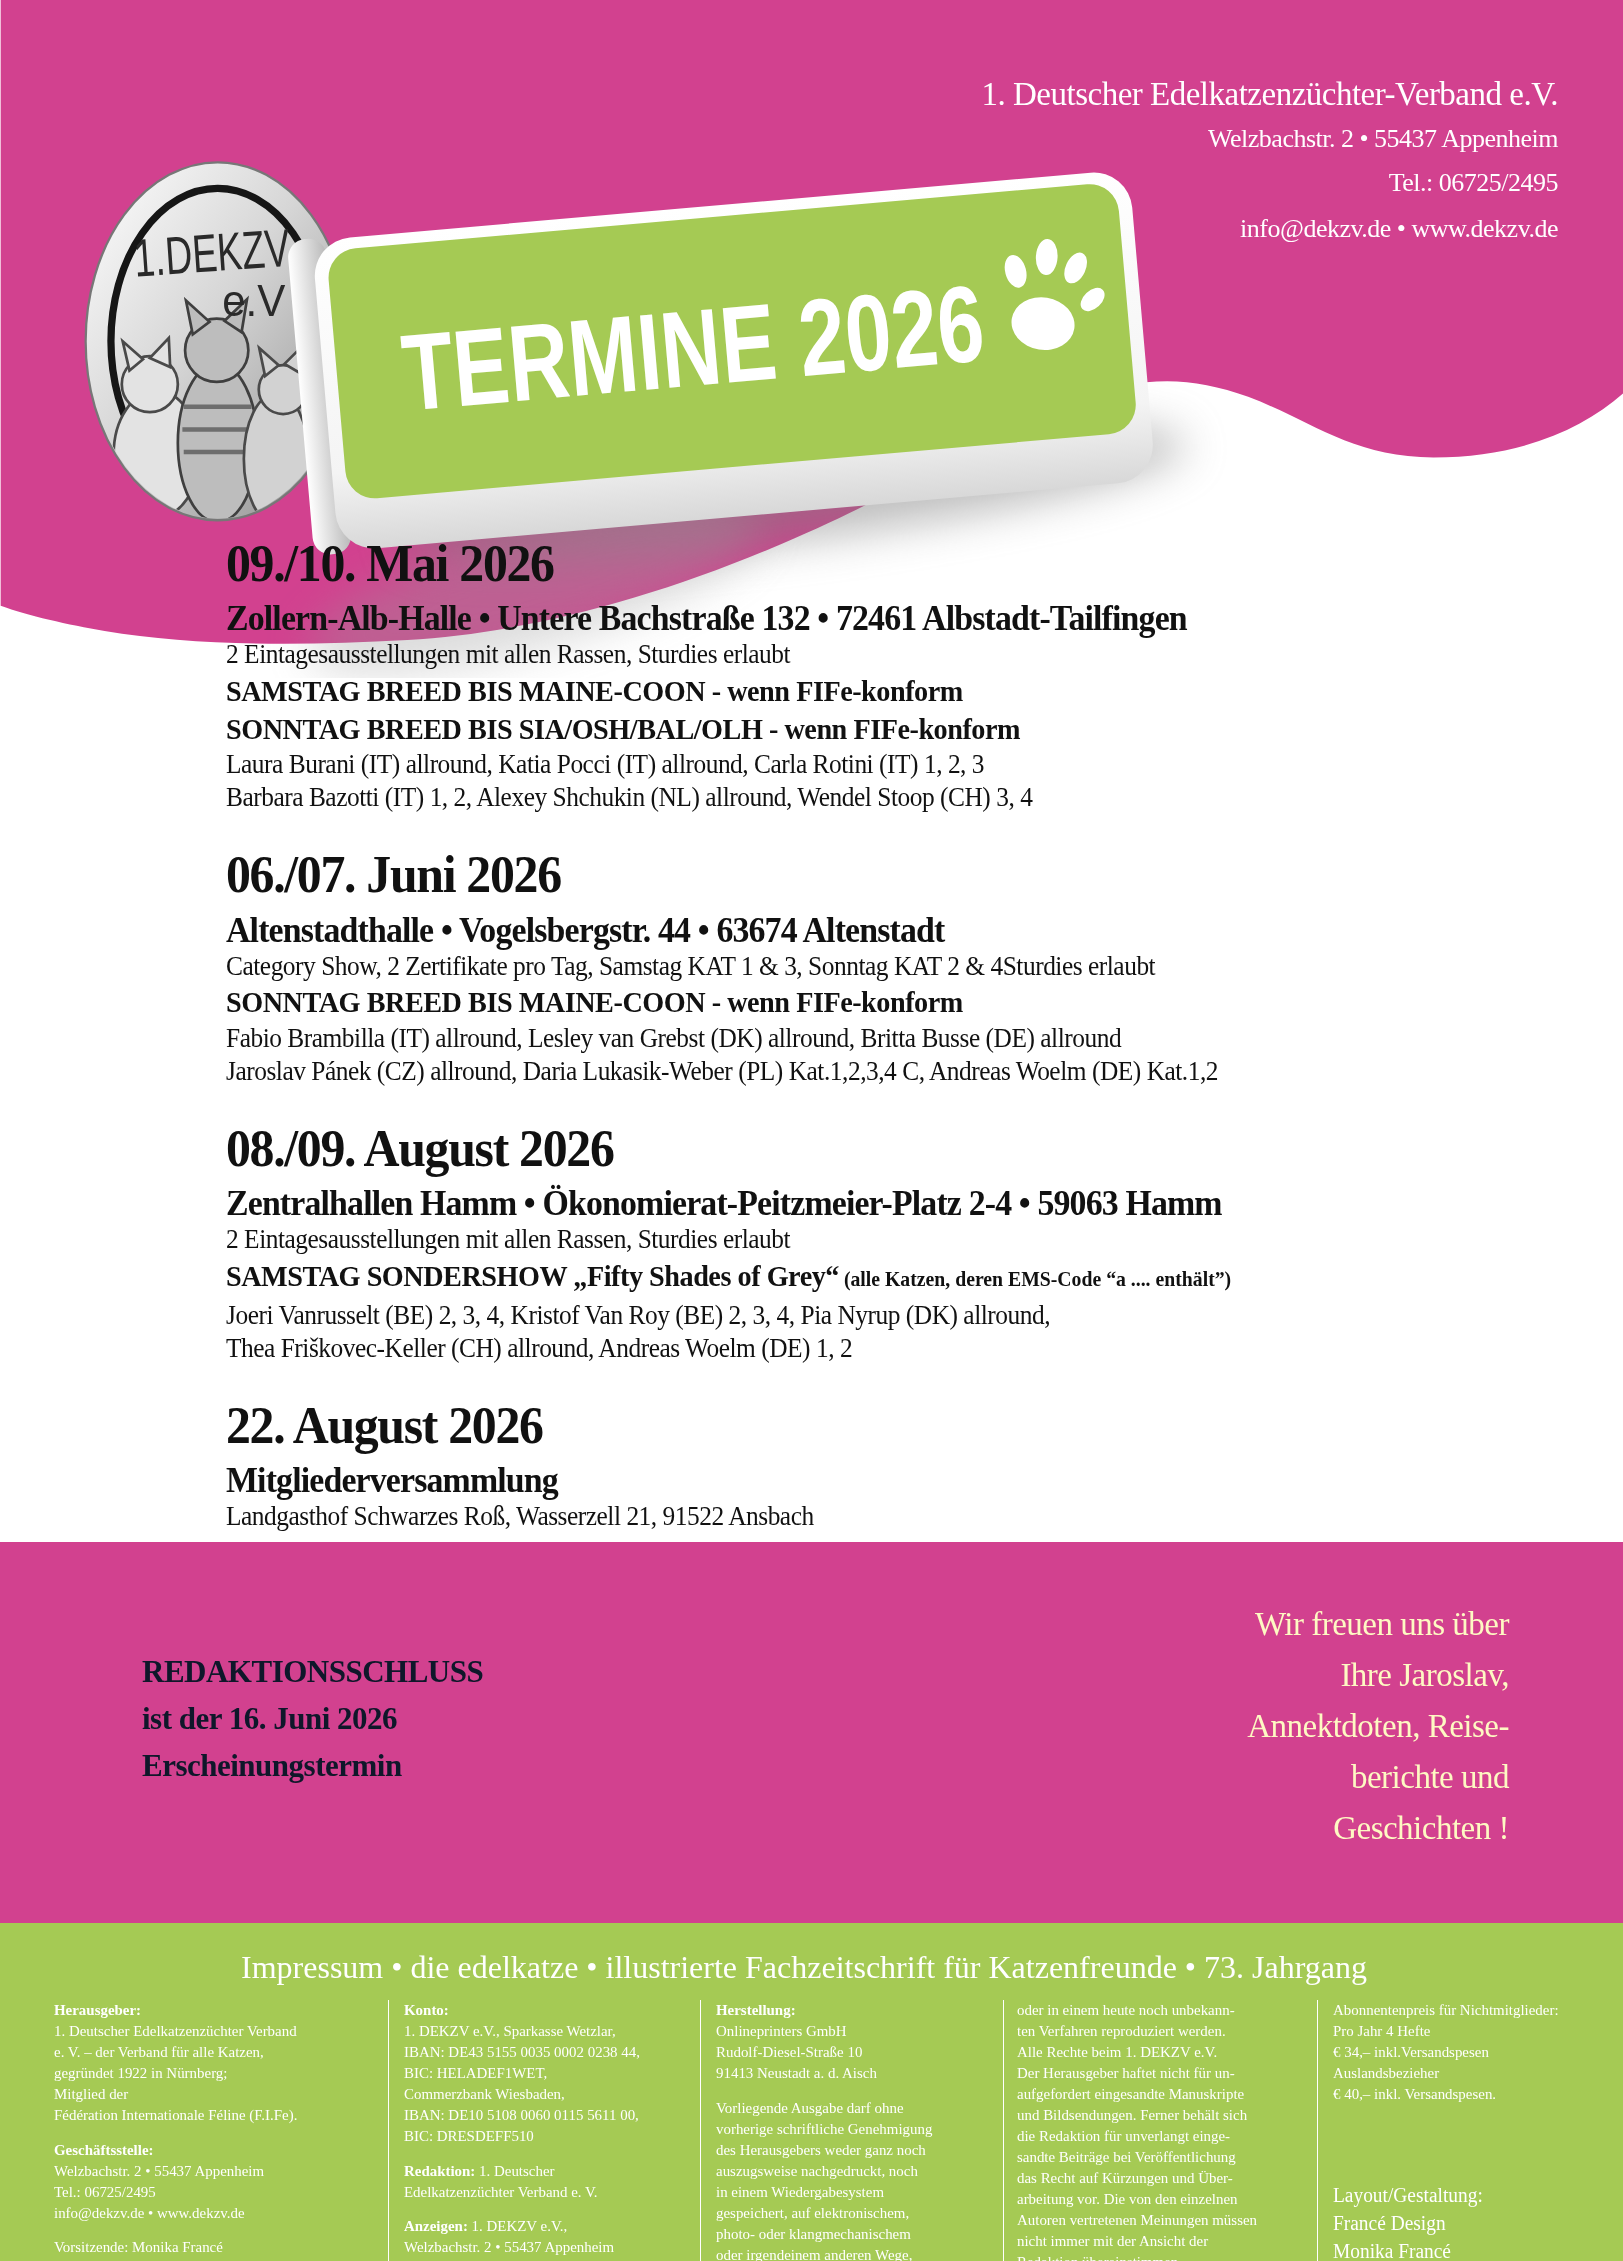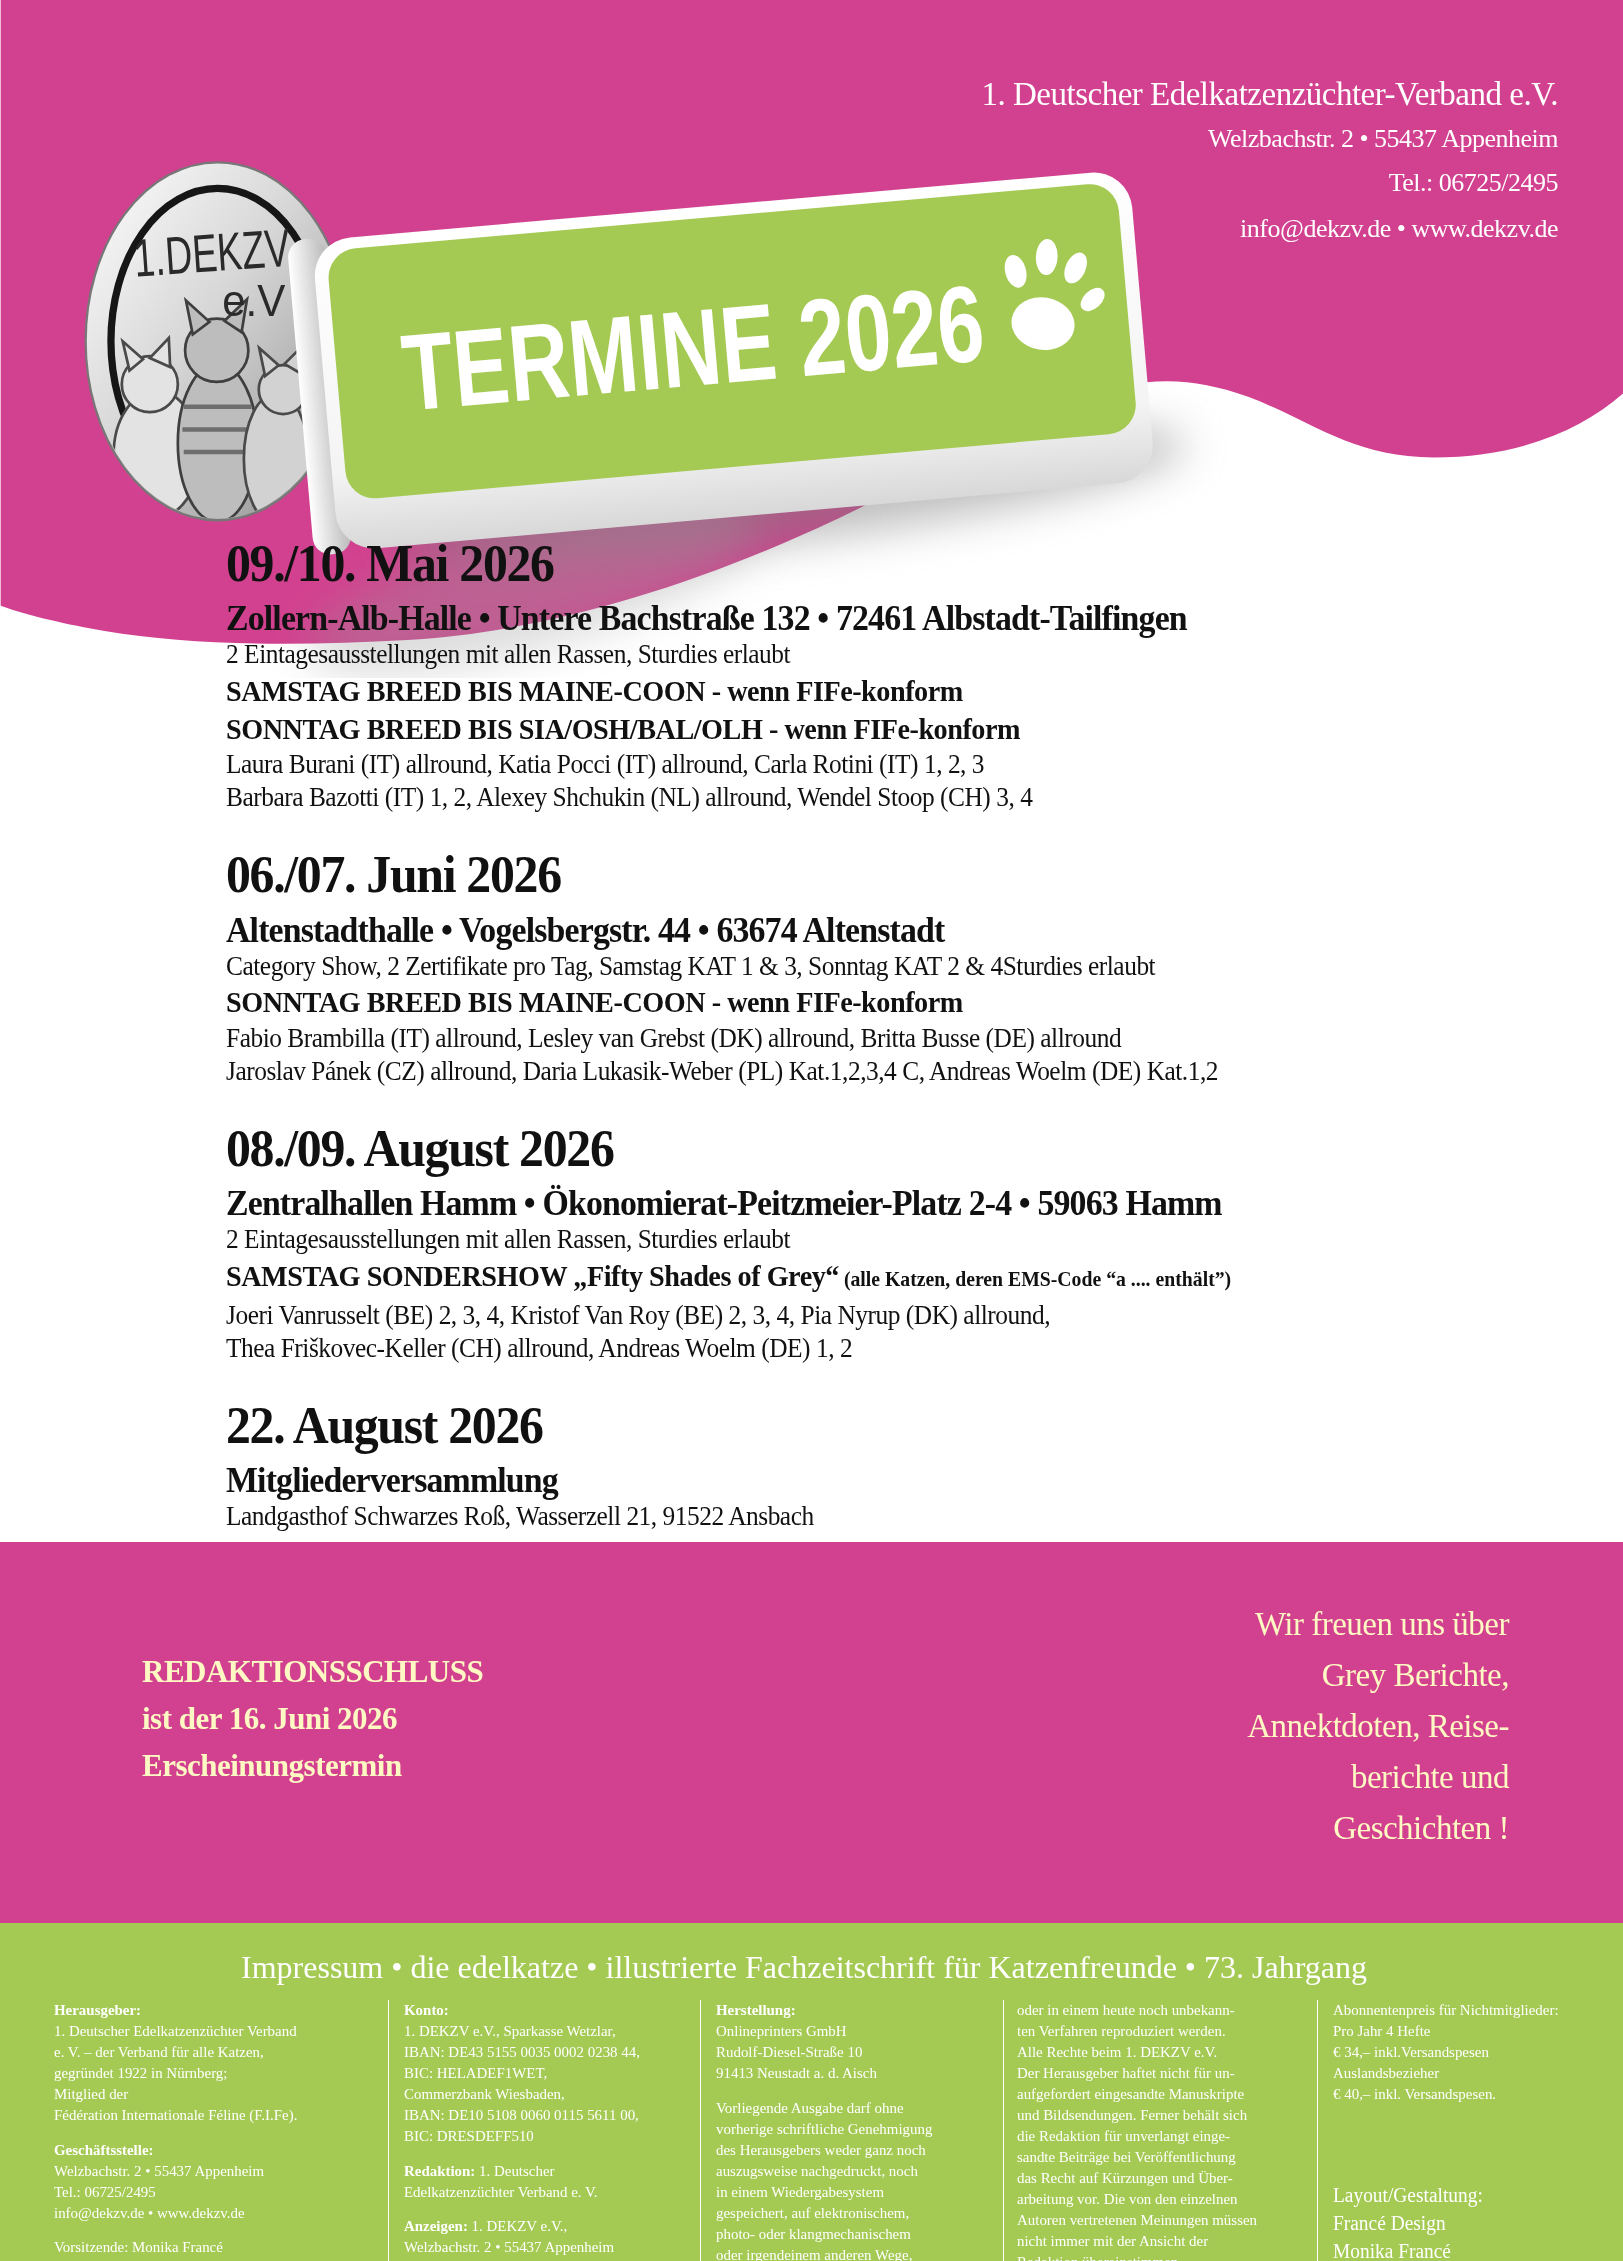--- a/index.html
+++ b/index.html
@@ -16,21 +16,21 @@
   #events{position:absolute;left:226px;top:536px;width:1348px;color:#111111;
           transform:scaleX(.94);transform-origin:top left;}
   .event{margin-bottom:33px;}
   .ev-date{font-size:53px;font-weight:bold;line-height:54px;letter-spacing:-1.4px;margin-bottom:8.1px;}
   .ev-venue{font-size:36px;font-weight:bold;line-height:40px;letter-spacing:-0.9px;}
   .ln-normal{font-size:27px;line-height:33px;letter-spacing:-0.5px;}
   .ln-bold{font-size:30px;font-weight:bold;line-height:36px;letter-spacing:-0.5px;margin:1.8px 0;}
   .ln-suffix{font-size:21px;font-weight:bold;letter-spacing:0;}
   
   #pink-band{position:absolute;left:0;top:1542px;width:1624px;height:381px;}
-  #editorial{position:absolute;left:142px;top:106px;color:#fef9c3;font-weight:bold;
+  #editorial{position:absolute;left:142px;top:106px;color:#0f172a;font-weight:bold;
              font-size:31px;line-height:47px;letter-spacing:-0.5px;}
   #invitation{position:absolute;right:115px;top:57px;color:#fef9c3;text-align:right;
               font-size:33px;line-height:51px;letter-spacing:-0.5px;}
   
   #footer{position:absolute;left:0;top:1923px;width:1624px;height:360px;color:#ffffff;}
   #footer-title{position:absolute;left:0;top:27px;width:1608px;text-align:center;
                 font-size:32px;line-height:35px;letter-spacing:0px;}
   .divider{position:absolute;top:77px;height:280px;width:1.4px;background:#ffffff;}
   .fcol{position:absolute;top:76px;font-size:15.4px;line-height:21px;
         transform:scaleX(.97);transform-origin:top left;}
@@ -170,21 +170,21 @@
     </div>
 
   <div id="pink-band" style="background: rgb(210, 65, 143);">
     <div id="editorial">
         <div>REDAKTIONSSCHLUSS</div>
         <div>ist der 16. Juni 2026</div>
         <div>Erscheinungstermin</div>
       </div>
     <div id="invitation">
         <div>Wir freuen uns über</div>
-        <div>Grey Berichte,</div>
+        <div>Ihre Jaroslav,</div>
         <div>Annektdoten, Reise-</div>
         <div>berichte und</div>
         <div>Geschichten !</div>
       </div>
   </div>
 
   <div id="footer" style="background: rgb(165, 202, 84);">
     <div id="footer-title">Impressum • die edelkatze • illustrierte Fachzeitschrift für Katzenfreunde • 73. Jahrgang</div>
     <div class="divider" style="left:388px;"></div>
     <div class="divider" style="left:700px;"></div>

